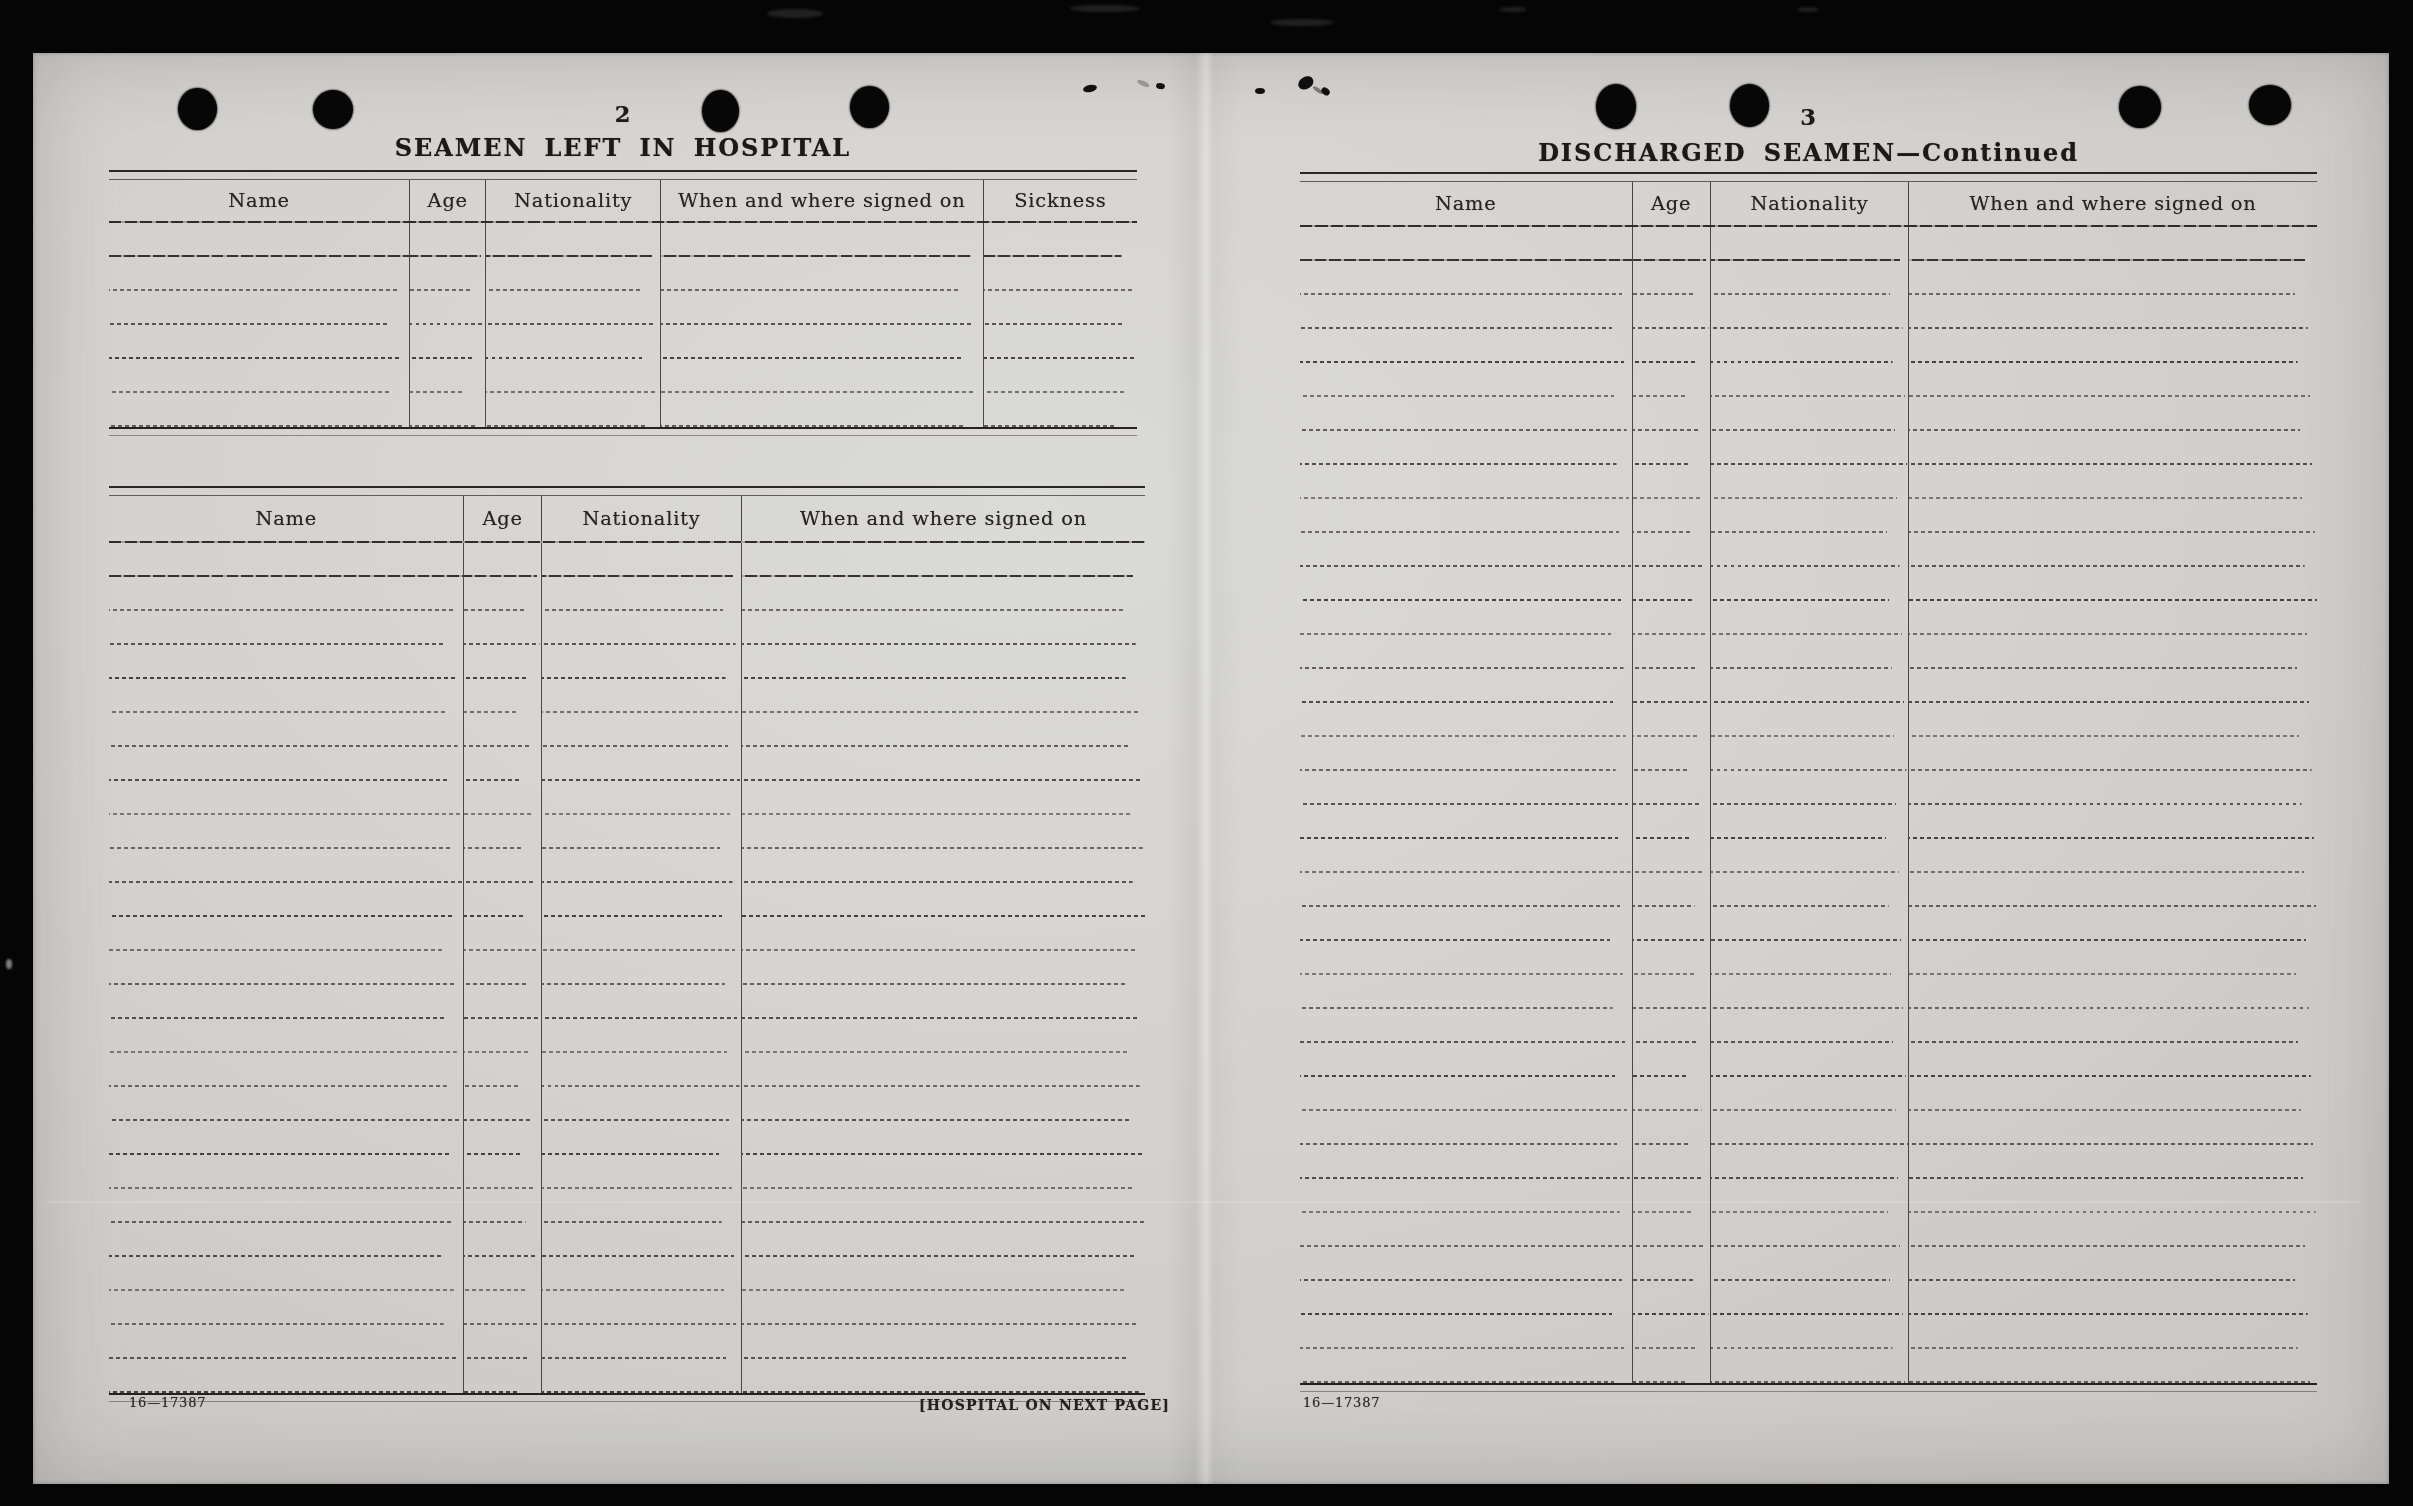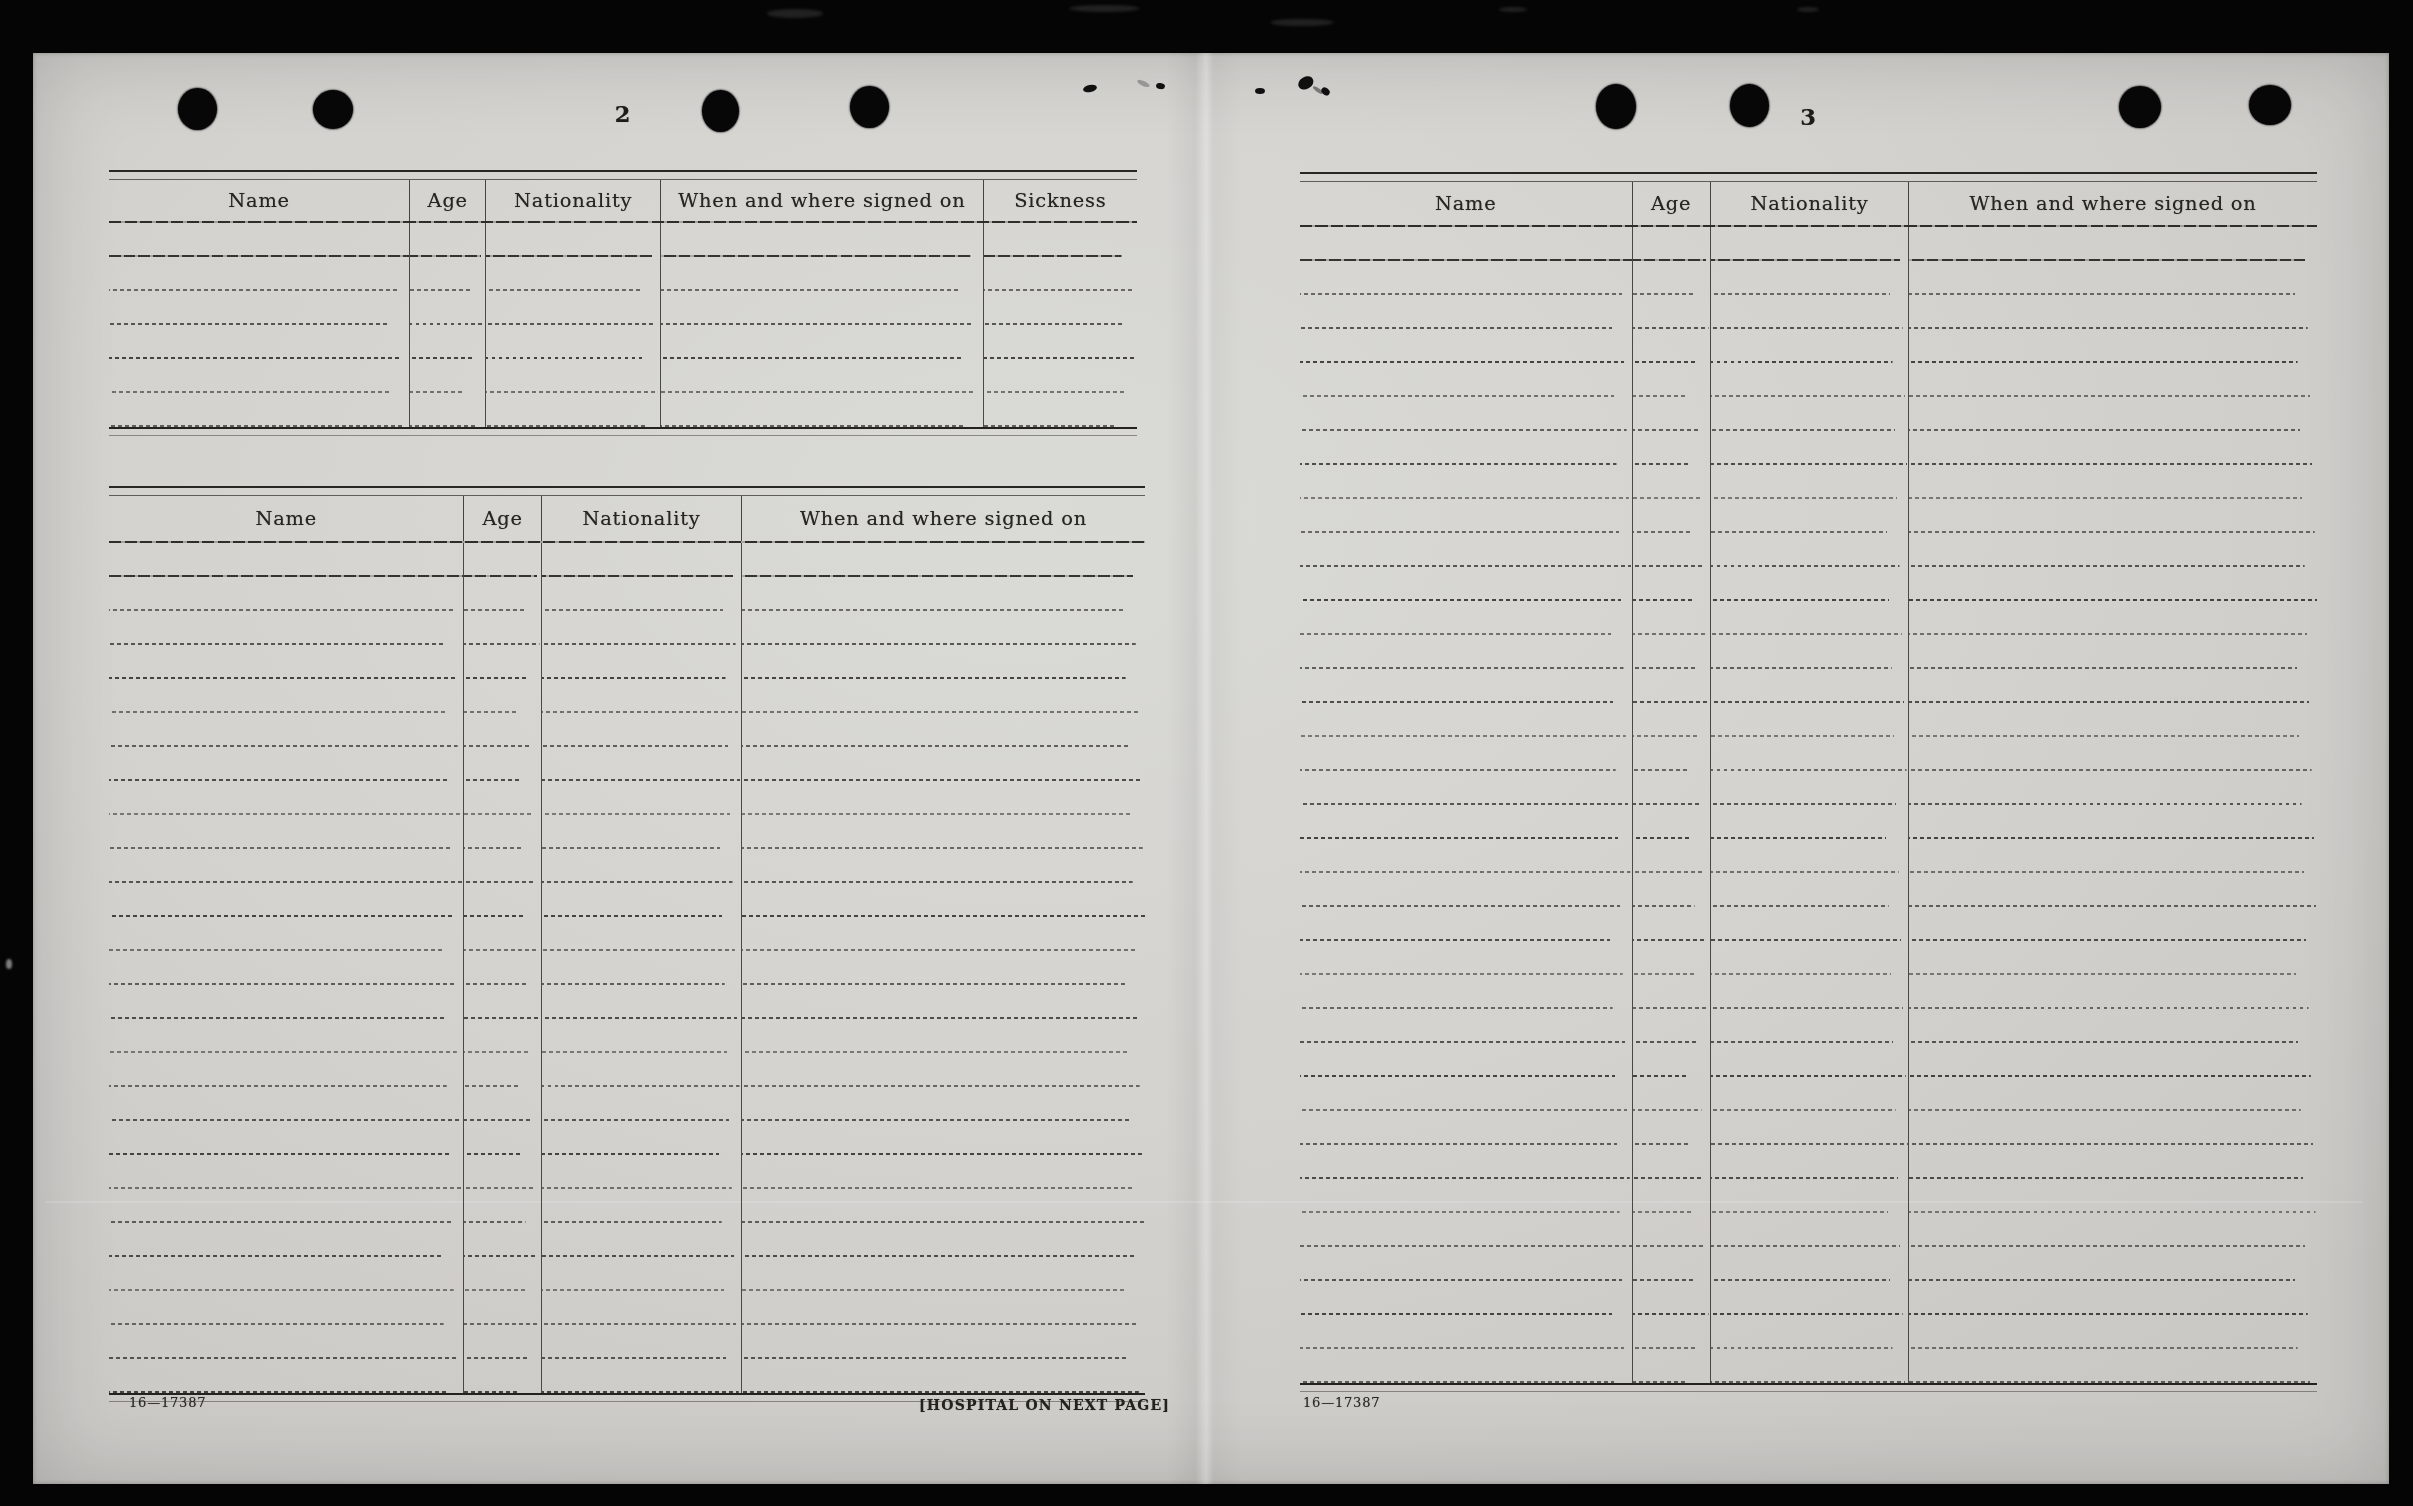--- a/index.html
+++ b/index.html
@@ -65,20 +65,21 @@
 
   <div class="smudge" style="left:767px;top:9.3px;width:56px;height:8.5px;"></div>
   <div class="smudge" style="left:1069px;top:4.6px;width:71px;height:7px;"></div>
   <div class="smudge" style="left:1270px;top:18.6px;width:64px;height:7.7px;"></div>
   <div class="smudge" style="left:1499px;top:7px;width:28px;height:5.4px;"></div>
   <div class="smudge" style="left:1797px;top:7px;width:22px;height:5.4px;"></div>
   <div class="speck" style="left:6.2px;top:959px;width:6.2px;height:10px;"></div>
 
   <div class="page-num" style="left:109px;top:101px;width:1028px;">2</div>
 
+  <div class="sec-title" style="left:109px;top:133px;width:1028px;">SEAMEN LEFT IN HOSPITAL</div>
 
   <div class="rtable" id="hospital-table" style="left: 109px; top: 170px; width: 1028px;">
       <div class="toprule"></div>
       <div class="hdrrow" style="height: 41px;">
         <div class="hdrcell" style="width: 29.3%;">
           <span class="hdrlabel">Name</span>
         </div>
         <div class="hdrcell" style="width: 7.4%;">
           <span class="hdrlabel">Age</span>
         </div>
@@ -308,20 +309,21 @@
       </div>
       <div class="botrule"></div>
     </div>
 
   <div class="footer-num" style="left:129px;top:1395px;">16—17387</div>
 
   <div class="footer-note" style="left:919px;top:1397px;">[HOSPITAL ON NEXT PAGE]</div>
 
   <div class="page-num" style="left:1300px;top:104px;width:1017px;">3</div>
 
+  <div class="sec-title" style="left:1300px;top:138px;width:1017px;">DISCHARGED SEAMEN—Continued</div>
 
   <div class="rtable" id="discharged-right-table" style="left: 1300px; top: 172px; width: 1017px;">
       <div class="toprule"></div>
       <div class="hdrrow" style="height: 43px;">
         <div class="hdrcell" style="width: 32.7%;">
           <span class="hdrlabel">Name</span>
         </div>
         <div class="hdrcell" style="width: 7.7%;">
           <span class="hdrlabel">Age</span>
         </div>

